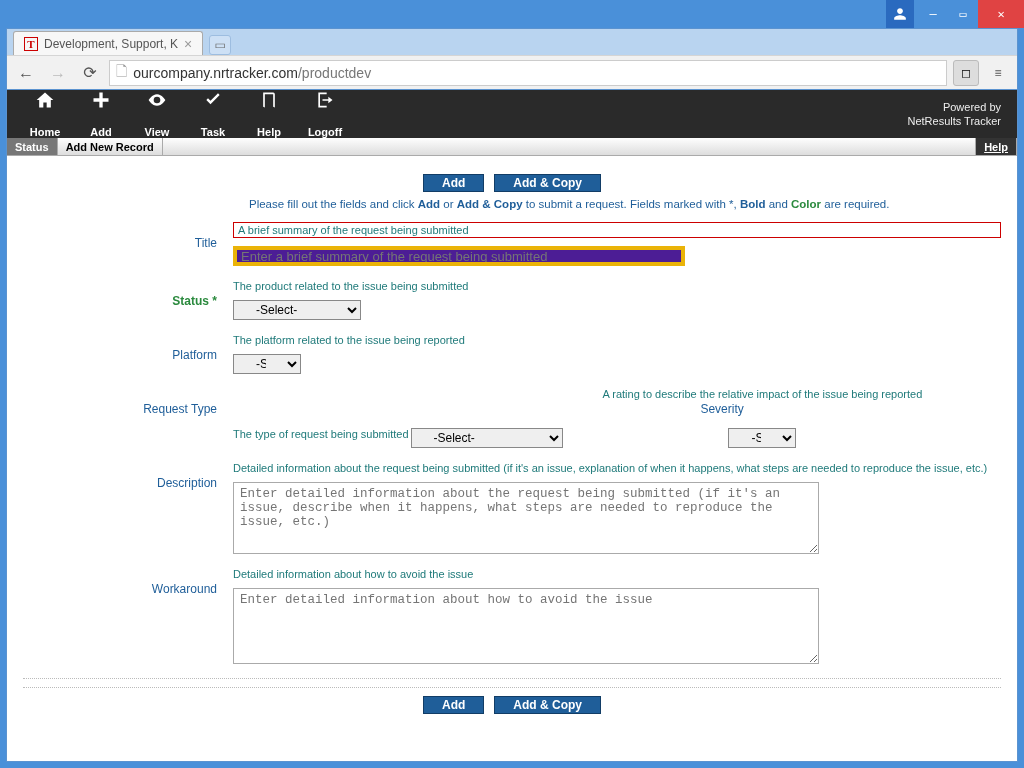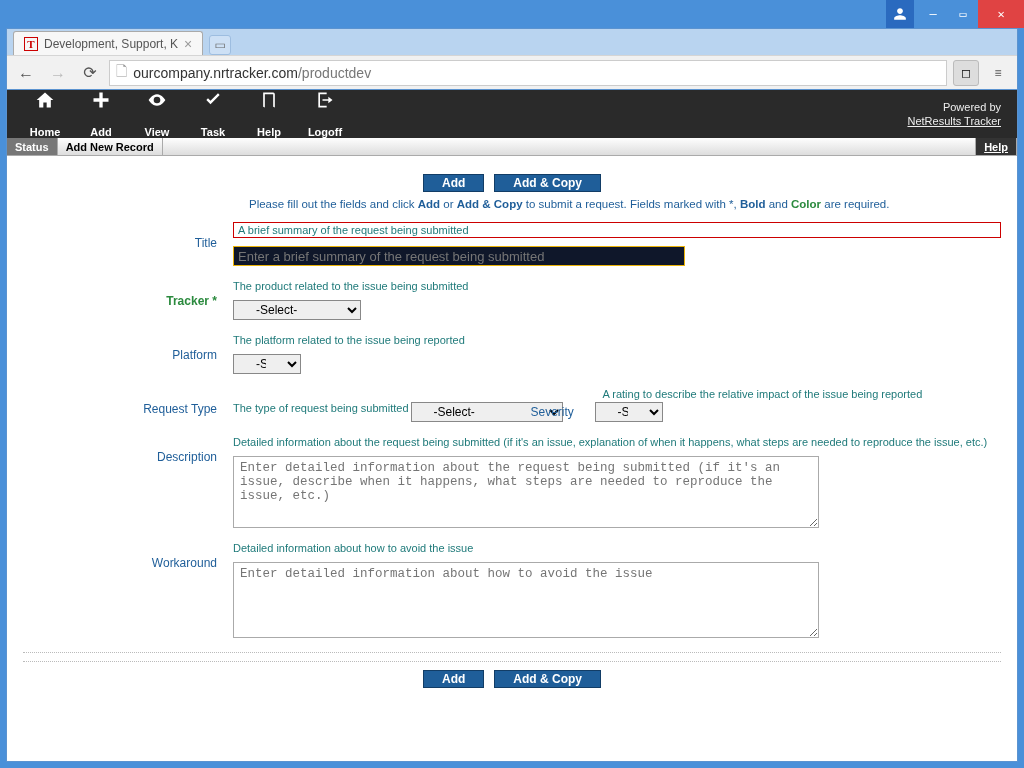--- a/index.html
+++ b/index.html
@@ -31,21 +31,21 @@
 
   
   .app-wrap { flex:1; background:#fff; margin:0 6px 6px 6px; border:1px solid #5b93d0; display:flex; flex-direction:column; overflow:hidden; }
 
   
   .iconbar { height:48px; background:#2a2a2a; display:flex; align-items:center; padding:0 10px; color:#fff; }
   .iconbar-item { width:56px; display:flex; flex-direction:column; align-items:center; justify-content:center; gap:16px; font-size:11px; font-weight:bold; cursor:pointer; }
   .iconbar-item svg { fill:#fff; }
   .iconbar-spacer { flex:1; }
   .iconbar-right { font-size:11px; color:#eee; text-align:right; line-height:1.3; padding-right:6px; }
-  .iconbar-right .link { text-decoration:underline; cursor:pointer; }
+  .iconbar-right .link { cursor:pointer; }
 
   
   .crumbbar { height:18px; background:linear-gradient(#fefefe,#ddd); border-bottom:1px solid #aaa; display:flex; align-items:center; font-size:11px; font-weight:bold; }
   .crumb { padding:0 8px; height:100%; display:flex; align-items:center; border-right:1px solid #aaa; }
   .crumb.first { background:#777; color:#fff; }
   .crumb.active { background:linear-gradient(#fefefe,#ddd); color:#000; }
   .crumb-spacer { flex:1; }
   .crumb.help { background:#333; color:#fff; text-decoration:underline; border-left:1px solid #aaa; }
 
   
@@ -56,21 +56,21 @@
   .intro { text-align:left; font-size:11.5px; color:#1f5e99; margin: 4px 0 12px 226px; }
   .intro .boldword { font-weight:bold; color:#1f5e99; }
   .intro .colorword { color:#2b8a3e; font-weight:bold; }
 
   .form-row { display:flex; align-items:flex-start; margin-bottom:14px; }
   .label-col { width:210px; text-align:right; padding-right:16px; color:#1f5e99; font-size:12px; padding-top:14px; }
   .label-col.required { color:#2b8a3e; font-weight:bold; }
   .field-col { flex:1; display:flex; flex-direction:column; gap:8px; }
   .field-help { font-size:11px; color:#1f7a7a; }
   .highlight-help { border:1px solid #c00; padding:1px 4px; display:inline-block; }
-  .text-input { width:452px; height:20px; border:1px solid #eab308; background:#0f172a; padding:1px 4px; font-size:13px; color:#888; }
+  .text-input { width:452px; height:20px; border:4px solid #eab308; background:#4c1d95; padding:1px 4px; font-size:13px; color:#888; }
   select.sel { border:1px solid #888; background:#efefef; font-size:12px; padding:0 18px; height:20px; }
   .inline-fields { display:flex; gap:40px; align-items:flex-end; }
   .inline-sub { display:flex; flex-direction:row; gap:2px; }
   textarea.ta { width:586px; border:1px solid #aaa; font-family:"Courier New",monospace; font-size:12.5px; color:#888; padding:4px 6px; resize:both; }
   .ta.desc { height:72px; }
   .ta.work { height:76px; }
 
   hr.sep { border:none; border-top:1px dotted #bbb; margin:8px 0; }
 
   .options-row { display:flex; align-items:center; }
@@ -180,21 +180,21 @@
 
     <div class="form-row">
       <div class="label-col">Title</div>
       <div class="field-col">
         <span class="field-help highlight-help">A brief summary of the request being submitted</span>
         <input type="text" class="text-input" placeholder="Enter a brief summary of the request being submitted" style="">
       </div>
     </div>
 
     <div class="form-row">
-      <div class="label-col required">Tracker *</div>
+      <div class="label-col required">Status *</div>
       <div class="field-col">
         <span class="field-help">The product related to the issue being submitted</span>
         <select class="sel" style="width:128px;"><option>-Select-</option></select>
       </div>
     </div>
 
     <div class="form-row">
       <div class="label-col">Platform</div>
       <div class="field-col">
         <span class="field-help">The platform related to the issue being reported</span>
@@ -206,21 +206,21 @@
       <div class="label-col">Request Type</div>
       <div class="field-col">
         <div class="inline-fields">
           <div class="inline-sub">
             <span class="field-help">The type of request being submitted</span>
             <select class="sel" style="width:152px;"><option>-Select-</option></select>
           </div>
           <div class="inline-sub" style="flex-direction:row; align-items:flex-end; gap:12px;">
             <div style="display:flex; flex-direction:column; gap:2px;">
               <span class="field-help">A rating to describe the relative impact of the issue being reported</span>
-              <div style="display:flex; align-items:center; gap:12px;">
+              <div style="display:flex; align-items:center; gap:12px;flex-direction:column;">
                 <span style="color:#1f5e99; width:52px; text-align:left; display:inline-block; margin-left:-72px; padding-right:8px;">Severity</span>
                 <select class="sel" style="width:68px;"><option>-Select-</option></select>
               </div>
             </div>
           </div>
         </div>
       </div>
     </div>
 
     <div class="form-row">

